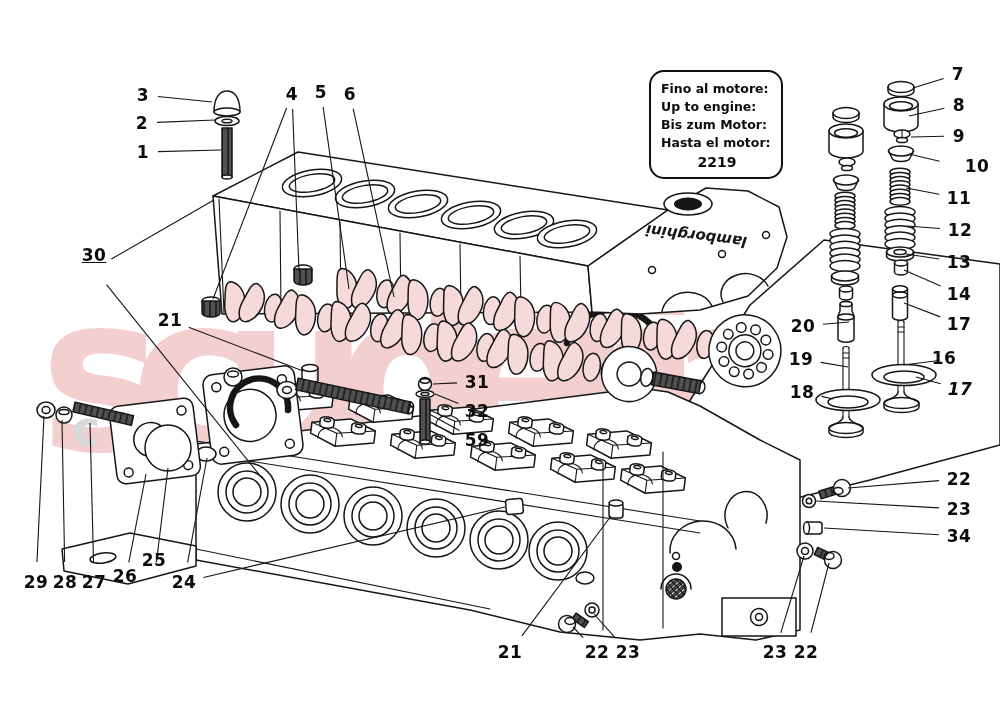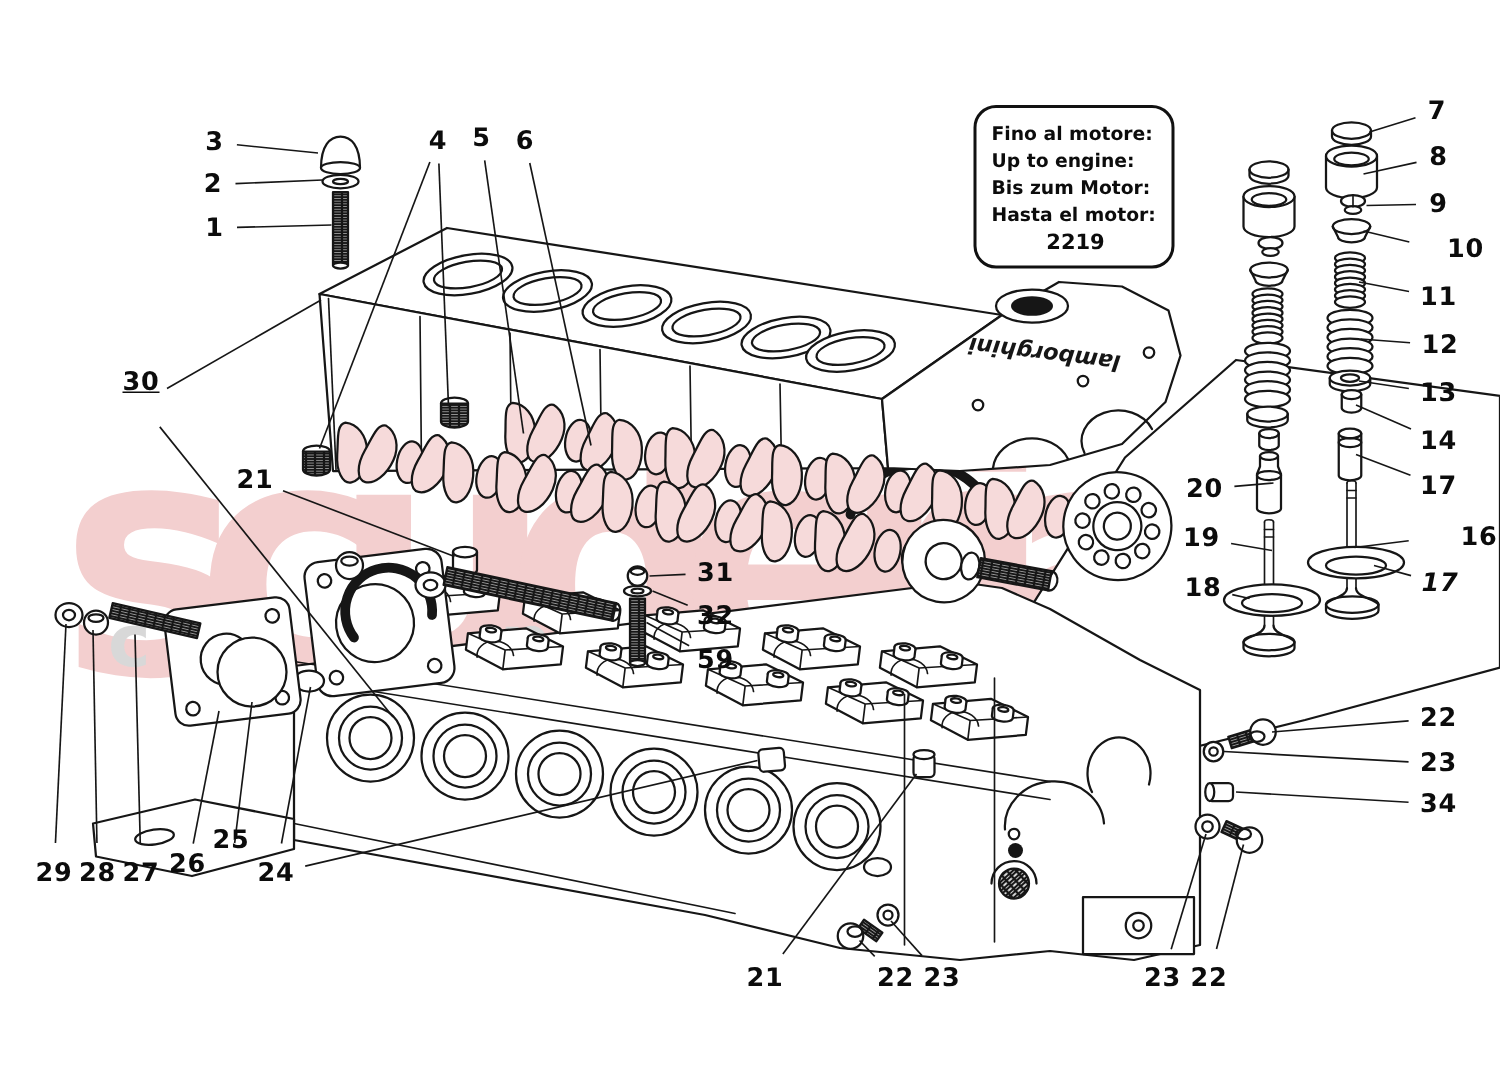--- a/index.html
+++ b/index.html
@@ -513,21 +513,21 @@
       <div class="callout" style="left: 350px; top: 94px;">6</div>
       <div class="callout" style="left: 958px; top: 74px;">7</div>
       <div class="callout" style="left: 959px; top: 105px;">8</div>
       <div class="callout" style="left: 959px; top: 136px;">9</div>
       <div class="callout" style="left: 959px; top: 166px; margin-left: 18px;">10</div>
       <div class="callout" style="left: 959px; top: 198px;">11</div>
       <div class="callout" style="left: 960px; top: 230px;">12</div>
       <div class="callout" style="left: 959px; top: 262px;">13</div>
       <div class="callout" style="left: 959px; top: 294px;">14</div>
       <div class="callout" style="left: 959px; top: 324px;">17</div>
-      <div class="callout" style="left: 986px; top: 358px;">16</div>
+      <div class="callout" style="left: 944px; top: 358px;">16</div>
       <div class="callout" style="left: 960px; top: 389px; font-style: italic;">17</div>
       <div class="callout" style="left: 802px; top: 392px;">18</div>
       <div class="callout" style="left: 801px; top: 359px;">19</div>
       <div class="callout" style="left: 803px; top: 326px;">20</div>
       <div class="callout" style="left: 170px; top: 320px;">21</div>
       <div class="callout" style="left: 94px; top: 255px; text-decoration: underline;">30</div>
       <div class="callout" style="left: 477px; top: 382px;">31</div>
       <div class="callout" style="left: 477px; top: 411px;">32</div>
       <div class="callout" style="left: 477px; top: 440px;">59</div>
       <div class="callout" style="left: 959px; top: 479px;">22</div>

